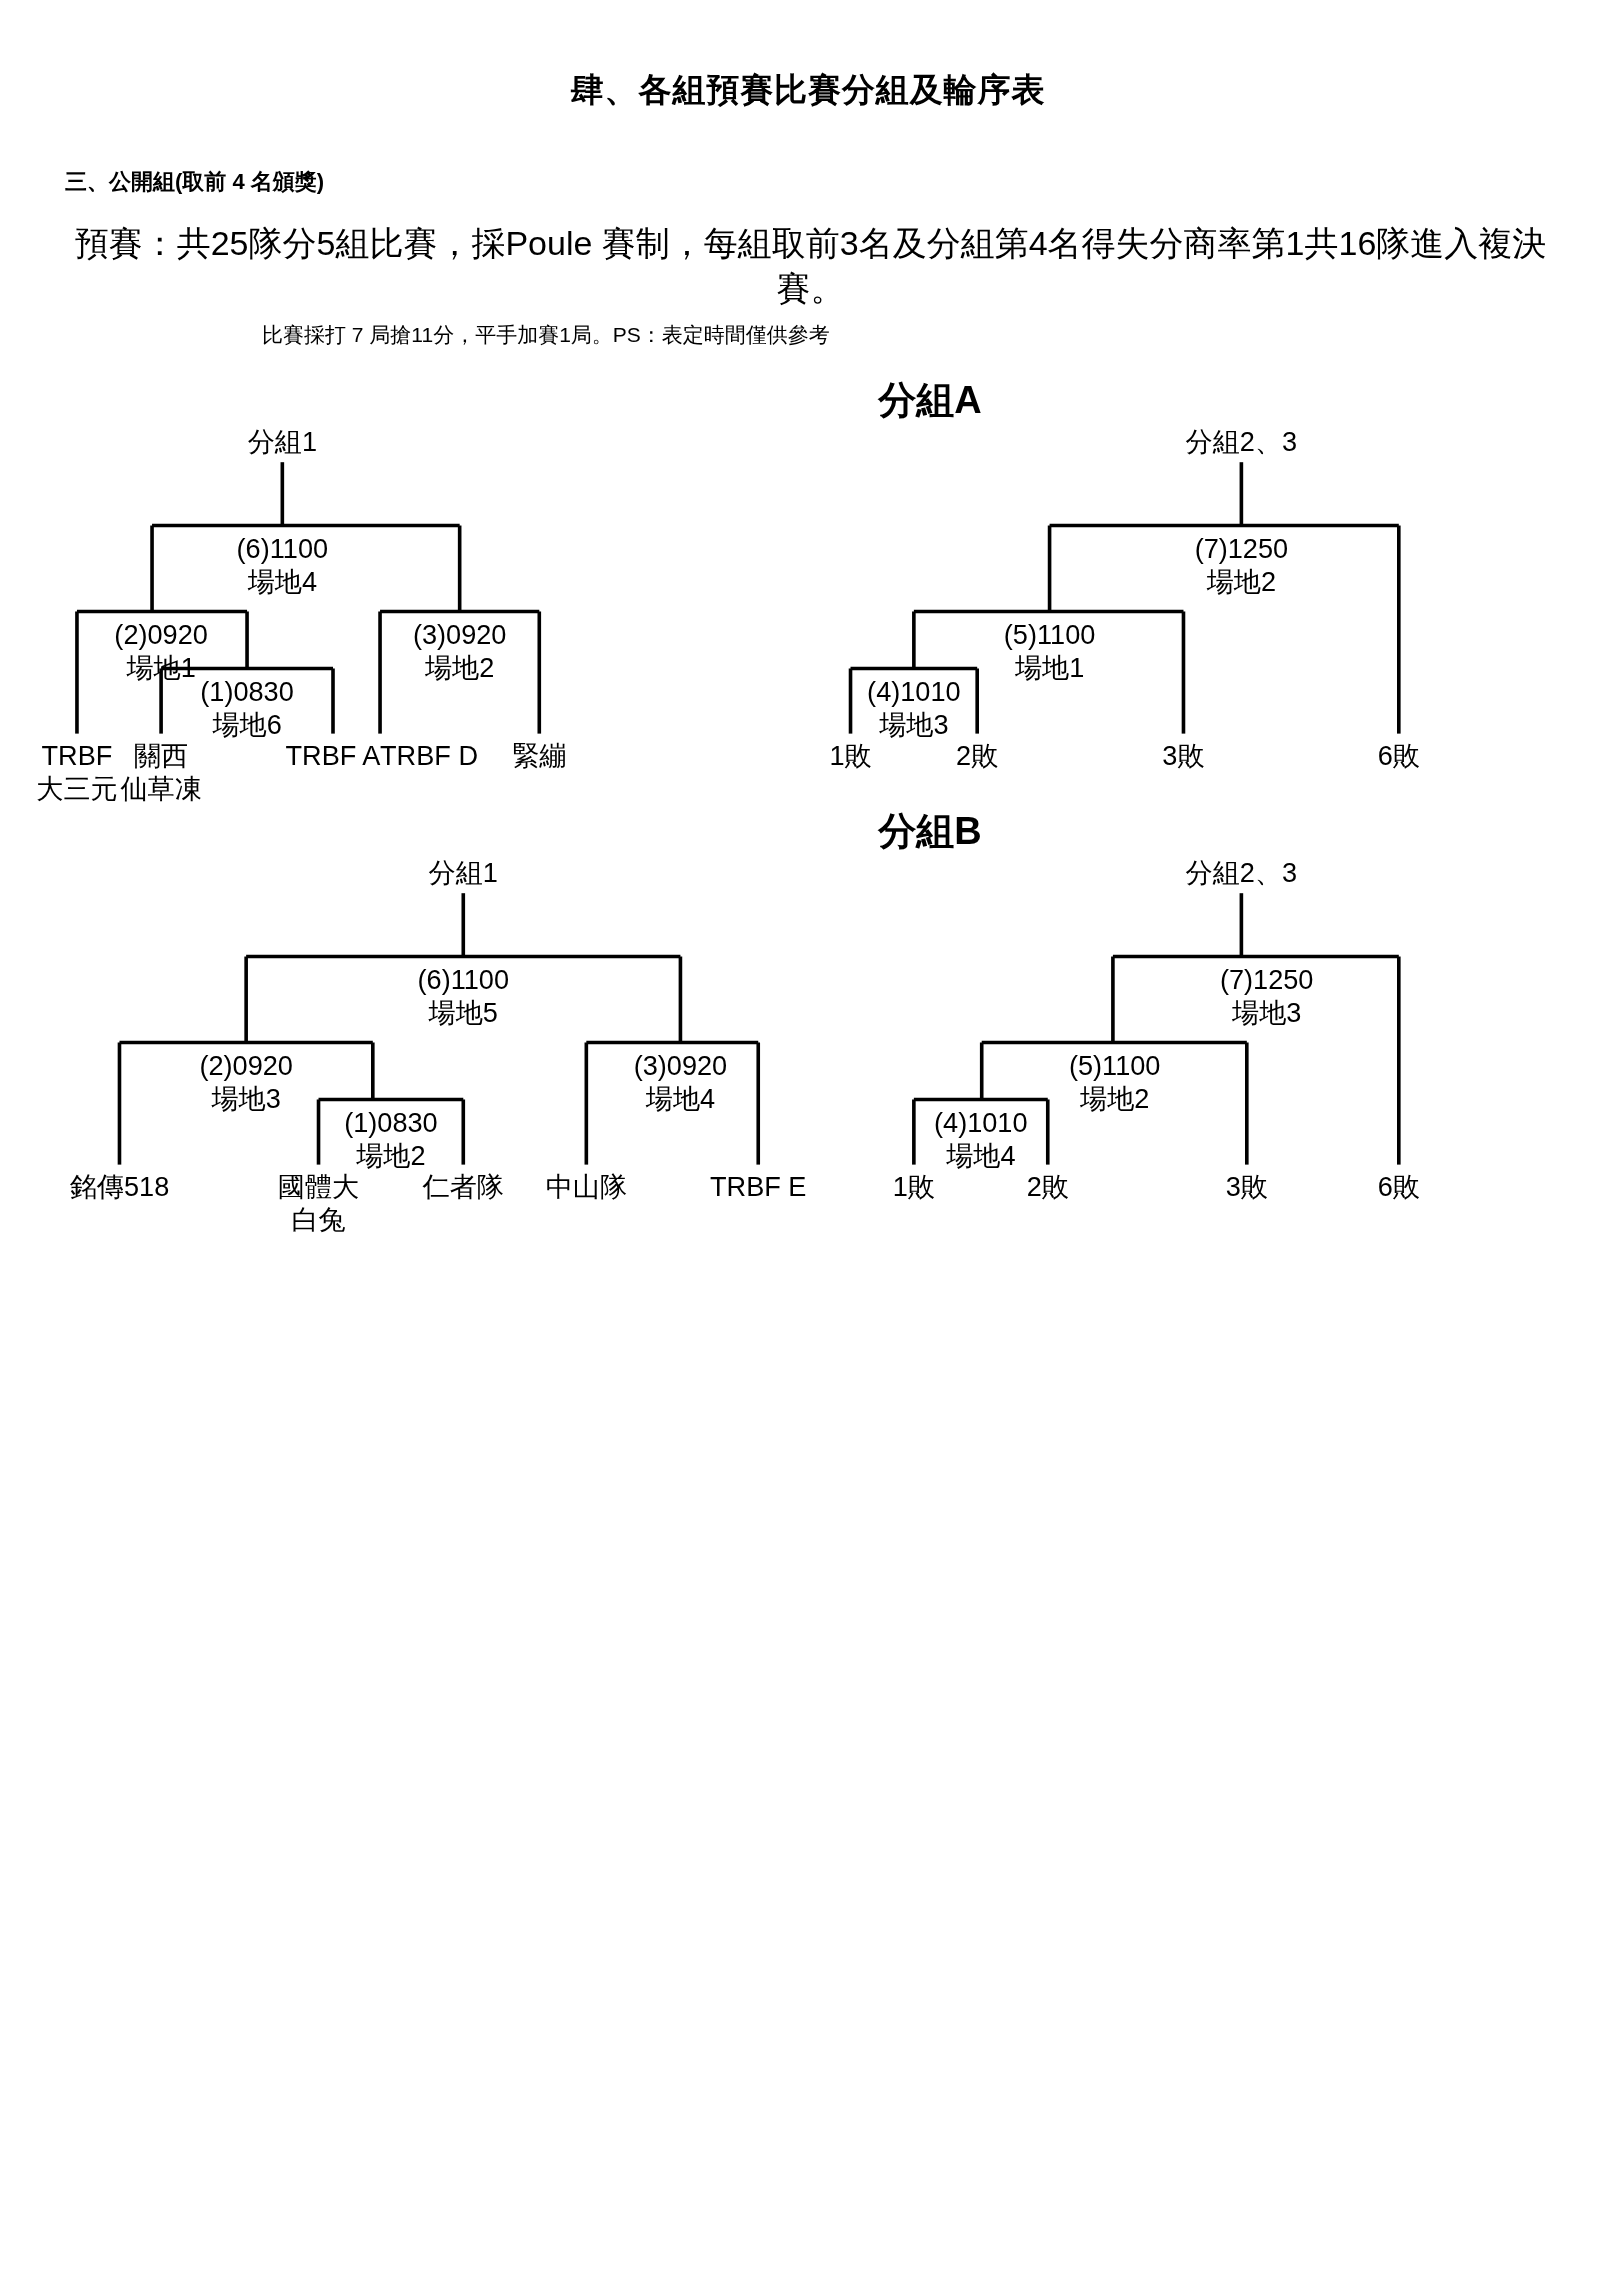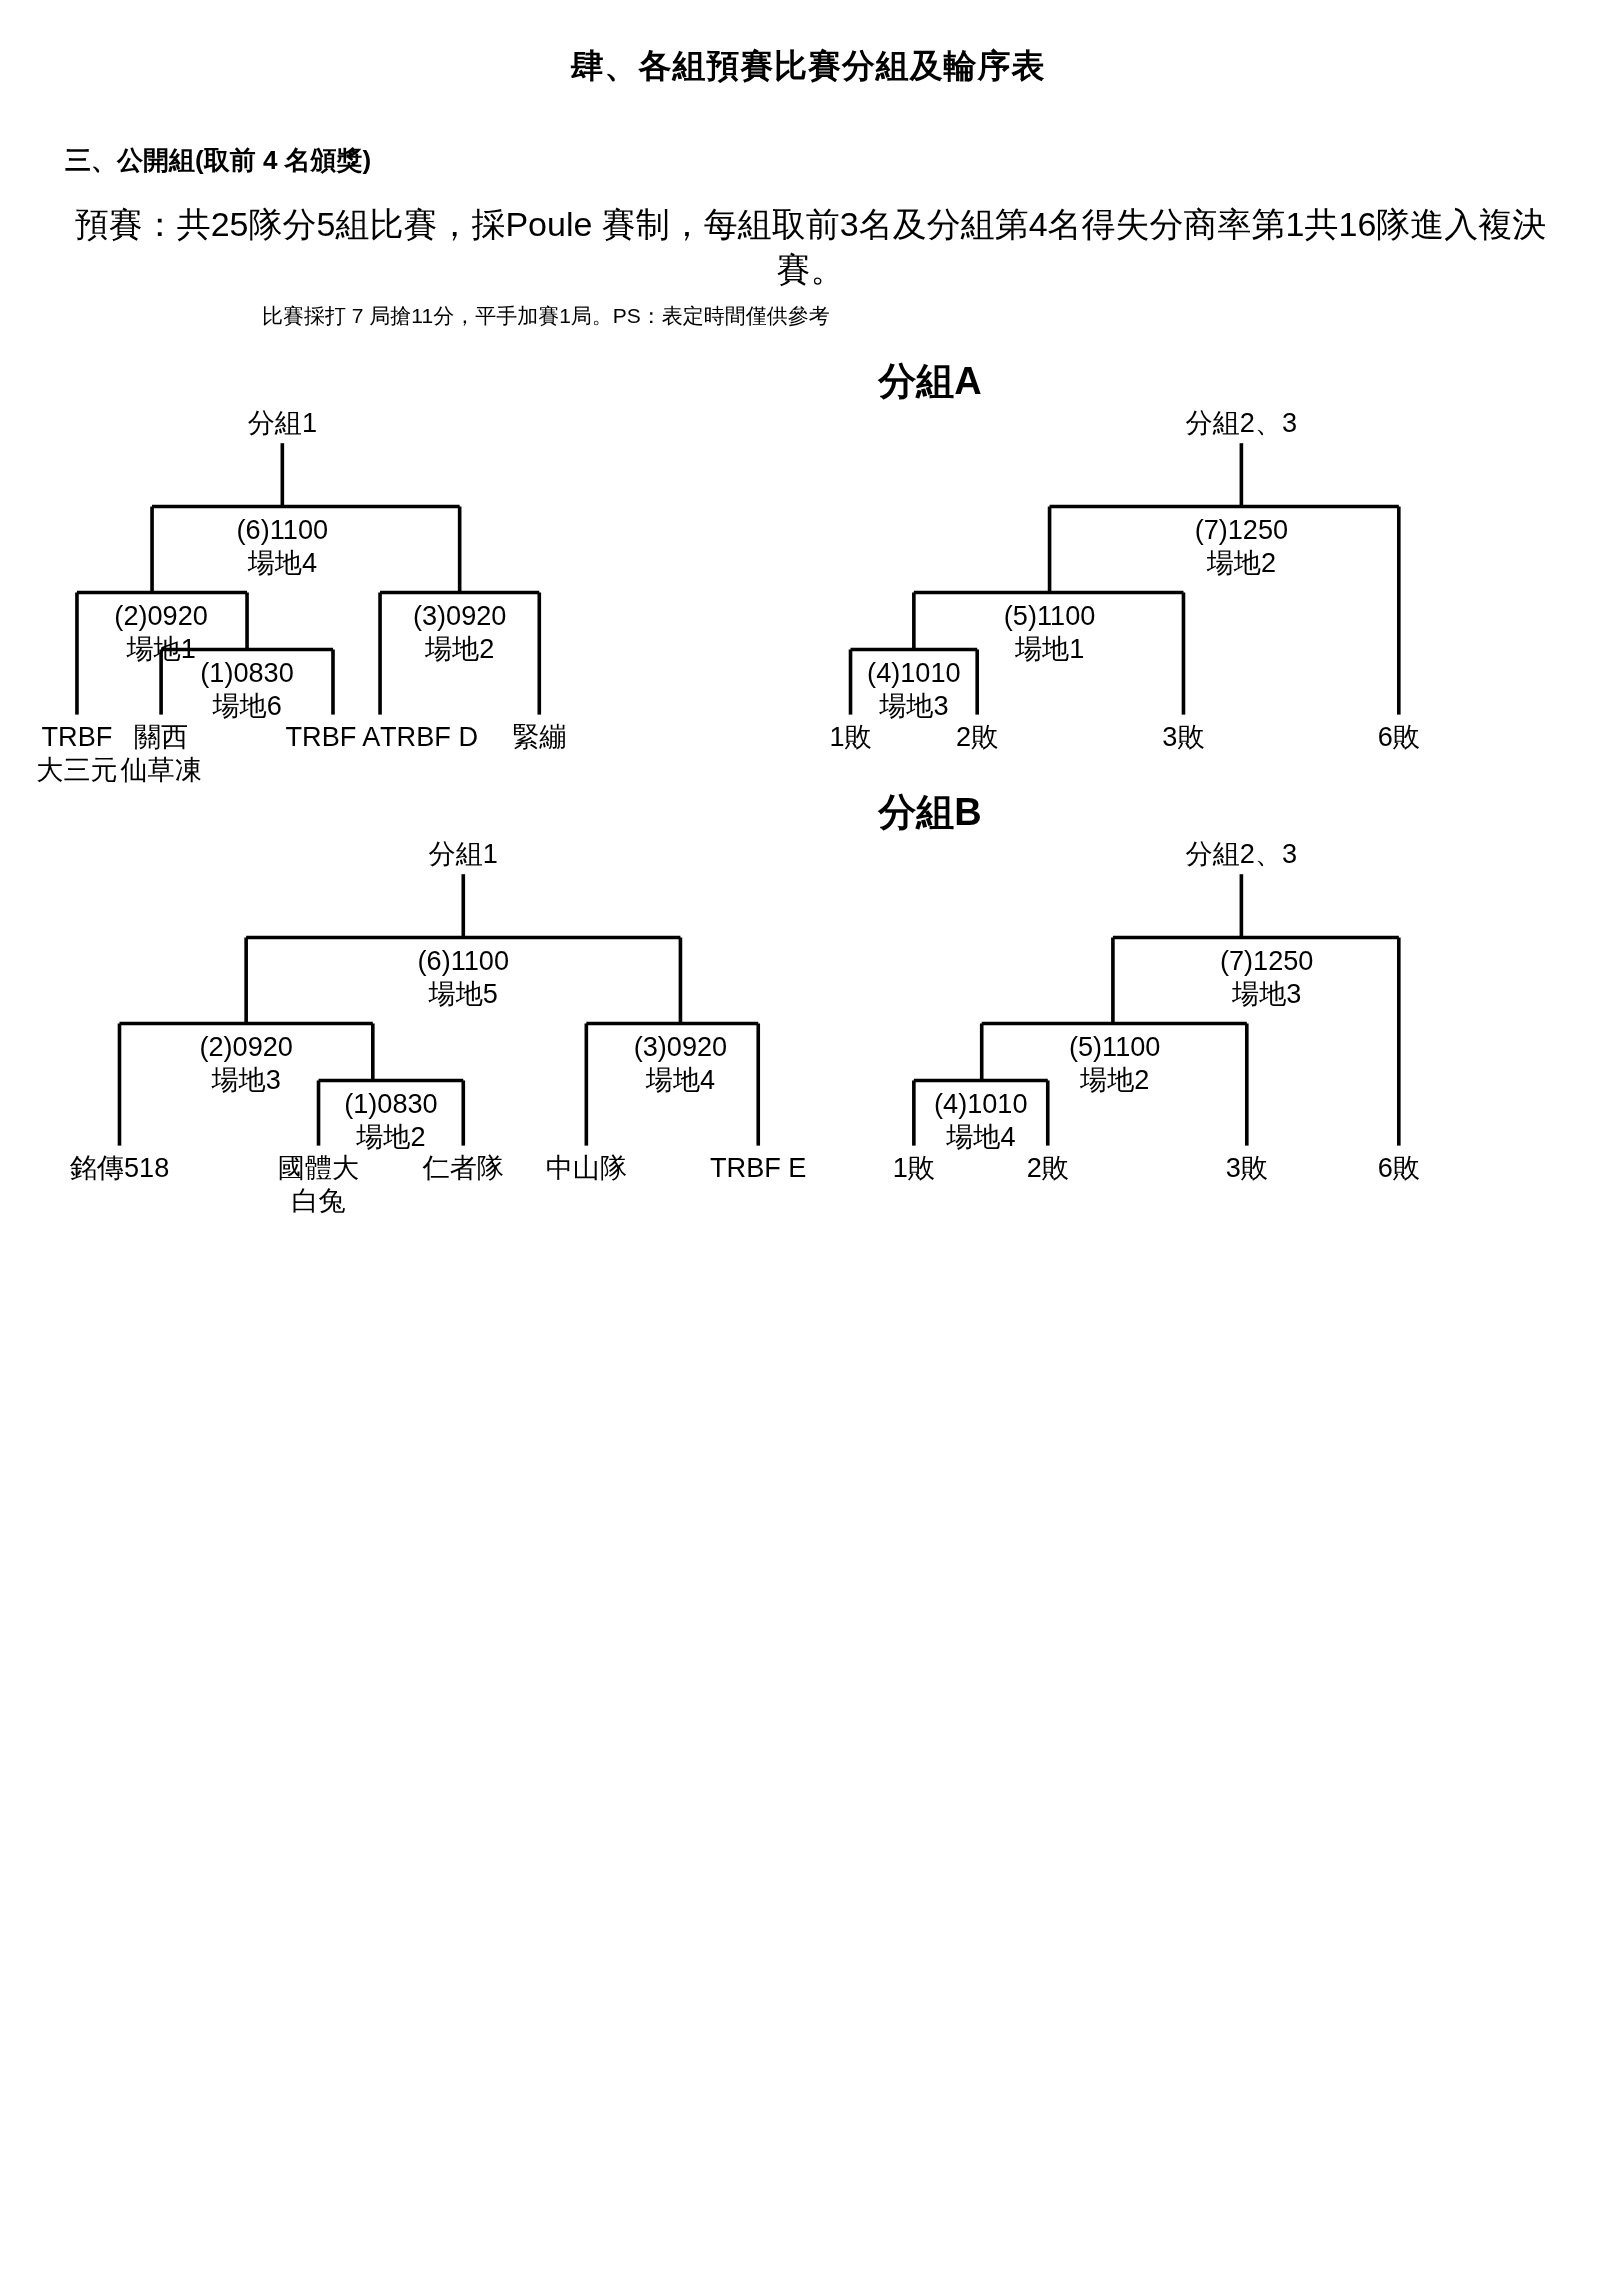--- a/index.html
+++ b/index.html
@@ -11,24 +11,24 @@
     position:relative;
     overflow:hidden;
   }
   .page { position:relative; width:1616px; height:2285px; }
 
   .doc-title {
     text-align:center;
     font-size:33px;
     font-weight:bold;
     letter-spacing:0.9px;
-    padding-top:44px;
+    padding-top:68px;
   }
   .section-heading {
-    font-size:26px;
+    font-size:22px;
     font-weight:bold;
     margin:54px 0 0 65px;
   }
   .para {
     font-size:34px;
     line-height:1.35;
     margin:23.5px 51px 0 56px;
     text-align:center;
   }
   .para2 {

